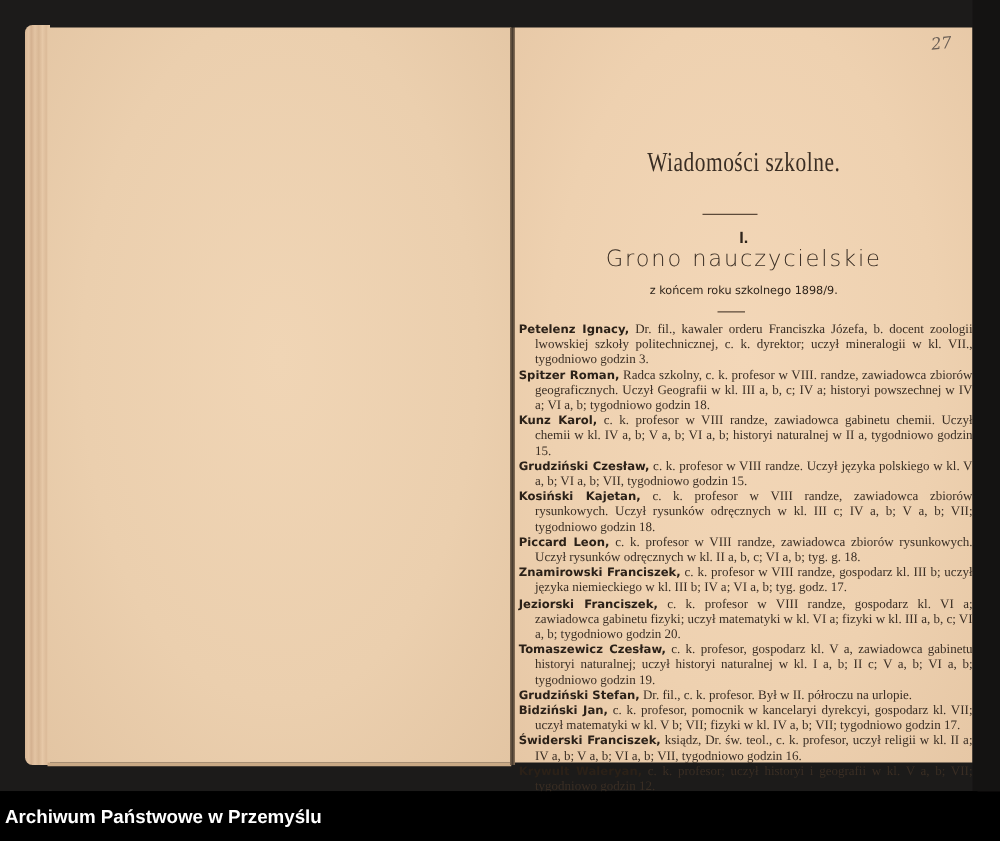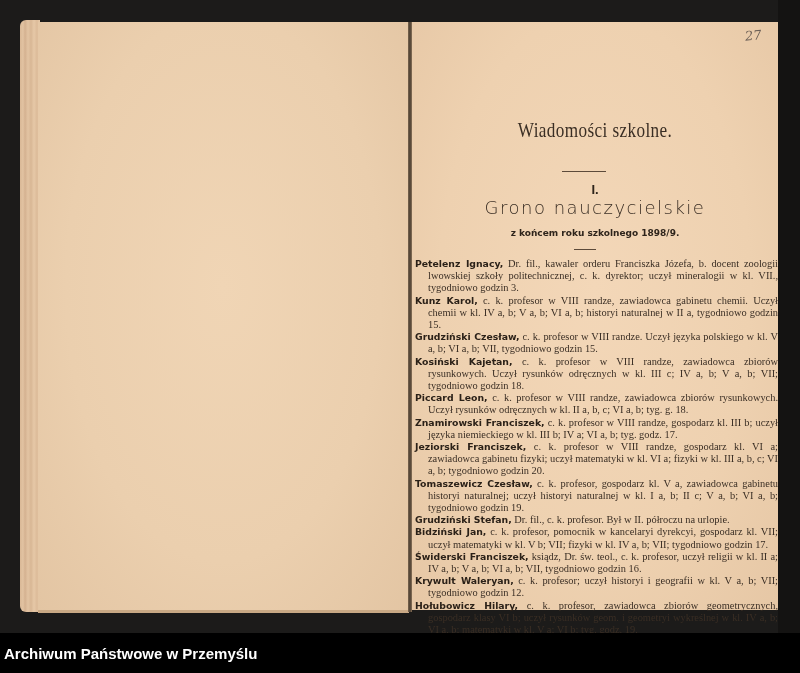--- a/index.html
+++ b/index.html
@@ -88,21 +88,21 @@
     font-size: 18px;
     letter-spacing: 1.5px;
     color: #3a2e24;
     font-weight: 300;
   }
   .caption {
     position: absolute;
     left: 0; right: 0; top: 206px;
     text-align: center;
     font-family: "DejaVu Sans", sans-serif;
-    font-weight: bold;
+    font-weight: normal;
     font-size: 9px;
     color: #2e241b;
   }
   .entries {
     position: absolute;
     left: 0; top: 236px;
     width: 366px;
   }
   .entry {
     font-family: "Liberation Serif", serif;
@@ -156,20 +156,21 @@
 
     <div class="section-title">Wiadomości szkolne.</div>
     <div class="rule r1"></div>
     <div class="roman">I.</div>
     <div class="subtitle">Grono nauczycielskie</div>
     <div class="caption">z końcem roku szkolnego 1898/9.</div>
     <div class="rule r2"></div>
 
     <div class="entries">
       <p class="entry" style="margin:0"><span class="name">Petelenz Ignacy,</span><span> Dr. fil., kawaler orderu Franciszka Józefa, b. docent zoologii lwowskiej szkoły politechnicznej, c. k. dyrektor; uczył mineralogii w kl. VII., tygodniowo godzin 3.</span></p>
+      <p class="entry" style="margin:0"><span class="name">Spitzer Roman,</span><span> Radca szkolny, c. k. profesor w VIII. randze, zawiadowca zbiorów geograficznych. Uczył Geografii w kl. III a, b, c; IV a; historyi powszechnej w IV a; VI a, b; tygodniowo godzin 18.</span></p>
       <p class="entry" style="margin:0"><span class="name">Kunz Karol,</span><span> c. k. profesor w VIII randze, zawiadowca gabinetu chemii. Uczył chemii w kl. IV a, b; V a, b; VI a, b; historyi naturalnej w II a, tygodniowo godzin 15.</span></p>
       <p class="entry" style="margin:0"><span class="name">Grudziński Czesław,</span><span> c. k. profesor w VIII randze. Uczył języka polskiego w kl. V a, b; VI a, b; VII, tygodniowo godzin 15.</span></p>
       <p class="entry" style="margin:0"><span class="name">Kosiński Kajetan,</span><span> c. k. profesor w VIII randze, zawiadowca zbiorów rysunkowych. Uczył rysunków odręcznych w kl. III c; IV a, b; V a, b; VII; tygodniowo godzin 18.</span></p>
       <p class="entry" style="margin:0"><span class="name">Piccard Leon,</span><span> c. k. profesor w VIII randze, zawiadowca zbiorów rysunkowych. Uczył rysunków odręcznych w kl. II a, b, c; VI a, b; tyg. g. 18.</span></p>
       <p class="entry" style="margin:0"><span class="name">Znamirowski Franciszek,</span><span> c. k. profesor w VIII randze, gospodarz kl. III b; uczył języka niemieckiego w kl. III b; IV a; VI a, b; tyg. godz. 17.</span></p>
       <p class="entry" style="margin:0"><span class="name">Jeziorski Franciszek,</span><span> c. k. profesor w VIII randze, gospodarz kl. VI a; zawiadowca gabinetu fizyki; uczył matematyki w kl. VI a; fizyki w kl. III a, b, c; VI a, b; tygodniowo godzin 20.</span></p>
       <p class="entry" style="margin:0"><span class="name">Tomaszewicz Czesław,</span><span> c. k. profesor, gospodarz kl. V a, zawiadowca gabinetu historyi naturalnej; uczył historyi naturalnej w kl. I a, b; II c; V a, b; VI a, b; tygodniowo godzin 19.</span></p>
       <p class="entry" style="margin:0"><span class="name">Grudziński Stefan,</span><span> Dr. fil., c. k. profesor. Był w II. półroczu na urlopie.</span></p>
       <p class="entry" style="margin:0"><span class="name">Bidziński Jan,</span><span> c. k. profesor, pomocnik w kancelaryi dyrekcyi, gospodarz kl. VII; uczył matematyki w kl. V b; VII; fizyki w kl. IV a, b; VII; tygodniowo godzin 17.</span></p>
       <p class="entry" style="margin:0"><span class="name">Świderski Franciszek,</span><span> ksiądz, Dr. św. teol., c. k. profesor, uczył religii w kl. II a; IV a, b; V a, b; VI a, b; VII, tygodniowo godzin 16.</span></p>

